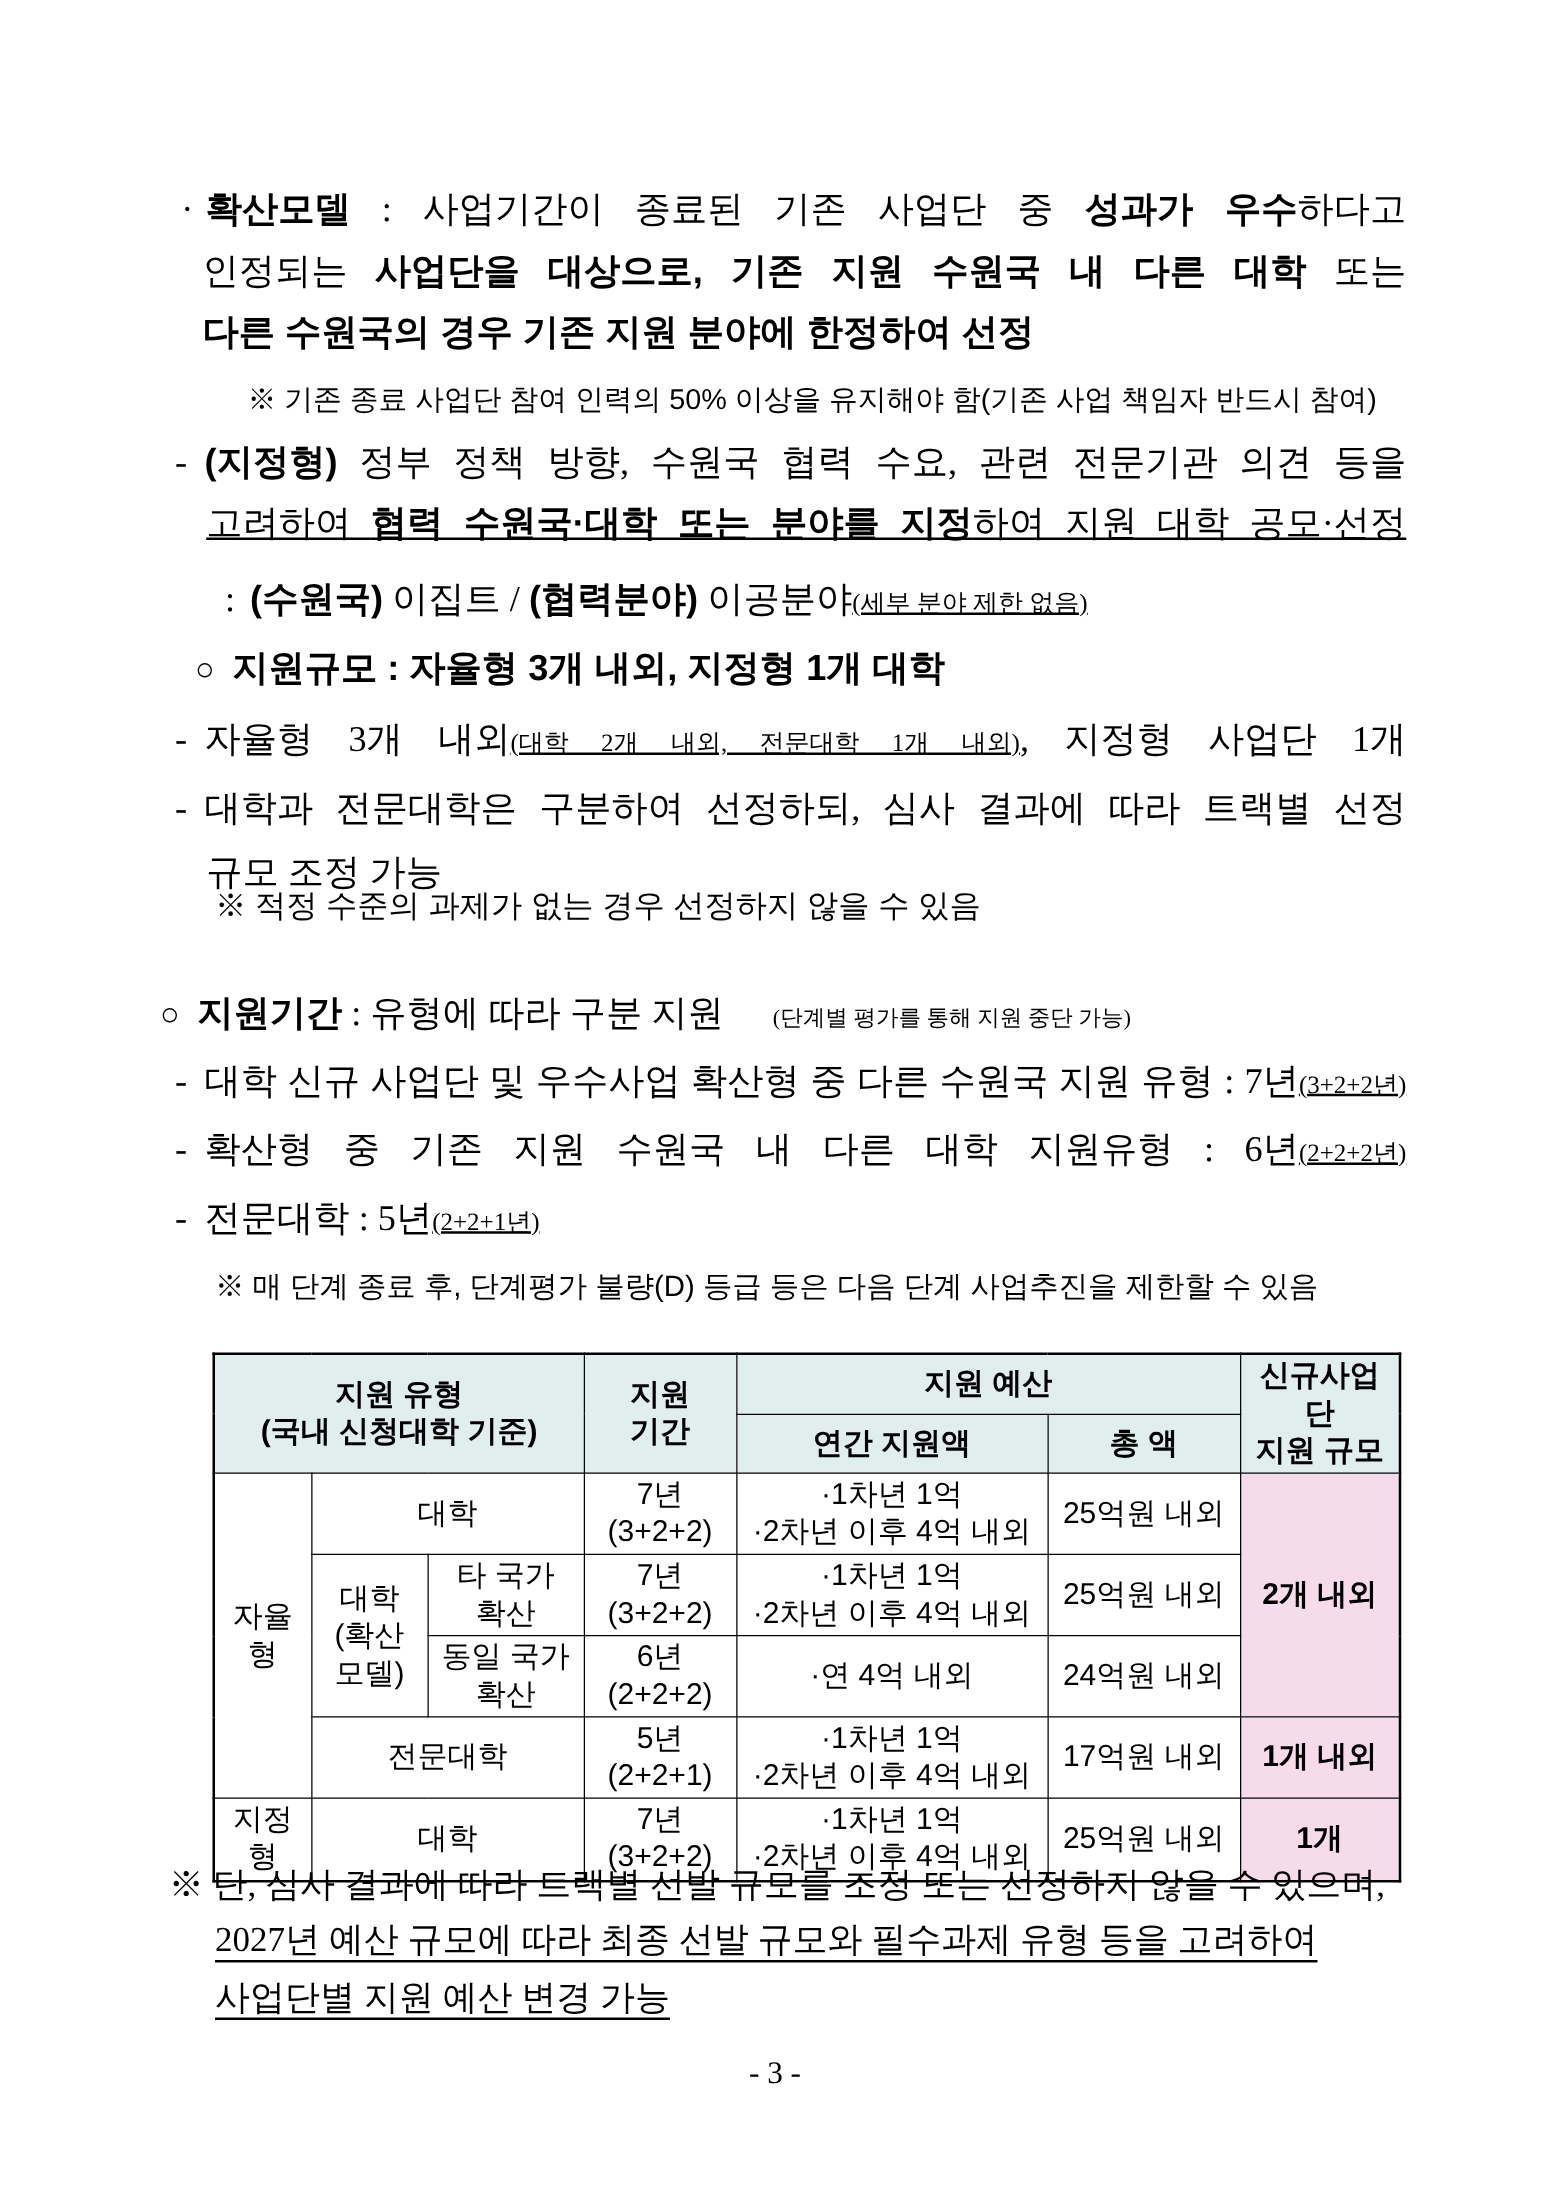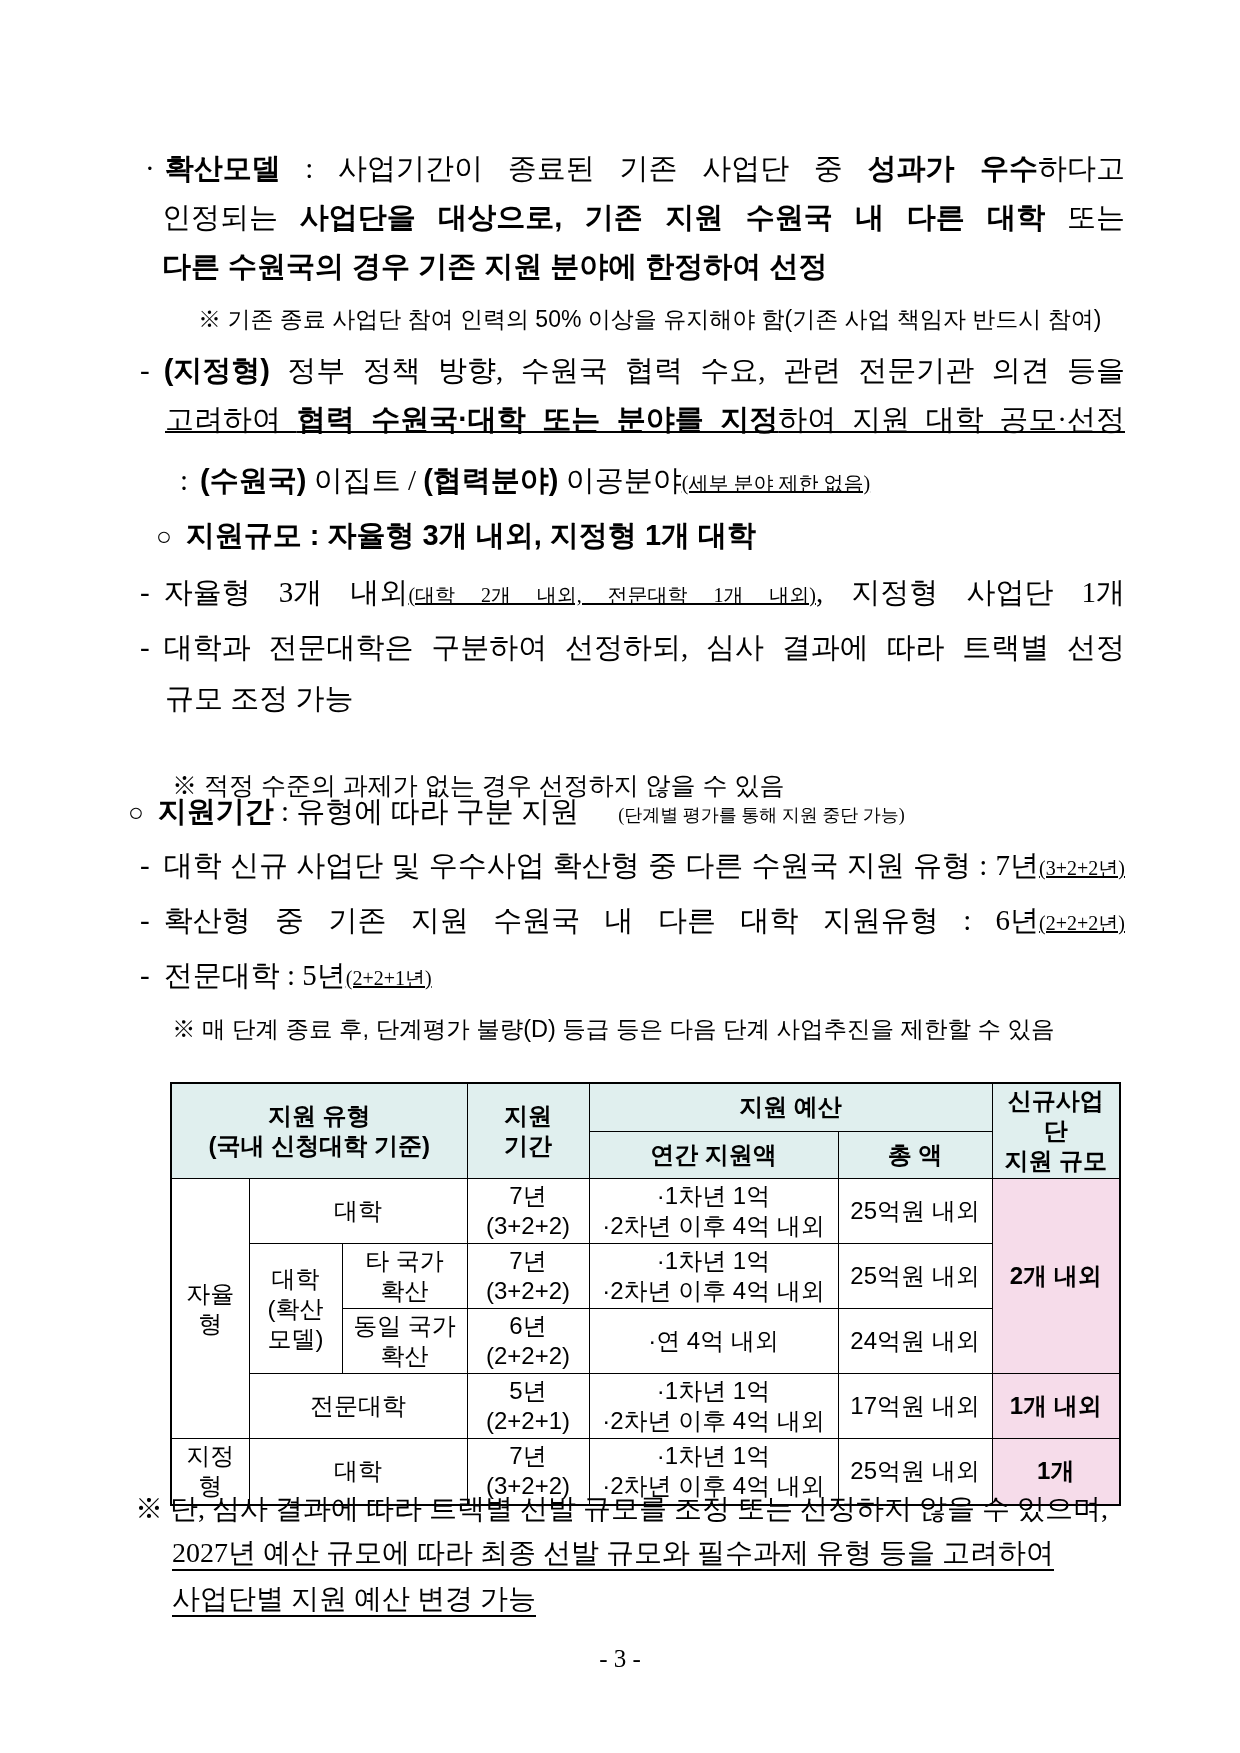--- a/index.html
+++ b/index.html
@@ -119,21 +119,21 @@
   </div>
   <div class="line j" style="top:571px;left:140px;width:985px;">
     <span class="marker m-dash serif">-</span><span class="serif">자율형 3개 내외</span><span class="serif sm">(대학 2개 내외, 전문대학 1개 내외)</span><span class="serif">, 지정형 사업단 1개</span>
   </div>
   <div class="line j" style="top:626px;left:140px;width:985px;">
     <span class="marker m-dash serif">-</span><span class="serif">대학과 전문대학은 구분하여 선정하되, 심사 결과에 따라 트랙별 선정</span>
   </div>
   <div class="line" style="top:677px;left:165px;">
     <span class="serif">규모 조정 가능</span>
   </div>
-  <div class="note" style="top:768px;left:172px;font-size:25px;">※ 적정 수준의 과제가 없는 경우 선정하지 않을 수 있음</div>
+  <div class="note" style="top:708px;left:172px;font-size:25px;">※ 적정 수준의 과제가 없는 경우 선정하지 않을 수 있음</div>
 
   <div class="line" style="top:790px;left:128px;">
     <span class="marker m-circle serif">○</span><span class="gbold">지원기간</span><span class="serif"> : 유형에 따라 구분 지원 </span><span class="serif" style="font-size:18px;margin-left:32px;">(단계별 평가를 통해 지원 중단 가능)</span>
   </div>
   <div class="line j" style="top:844px;left:140px;width:985px;">
     <span class="marker m-dash serif">-</span><span class="serif">대학 신규 사업단 및 우수사업 확산형 중 다른 수원국 지원 유형 : 7년</span><span class="serif sm">(3+2+2년)</span>
   </div>
   <div class="line j" style="top:899px;left:140px;width:985px;">
     <span class="marker m-dash serif">-</span><span class="serif">확산형 중 기존 지원 수원국 내 다른 대학 지원유형 : 6년</span><span class="serif sm">(2+2+2년)</span>
   </div>

